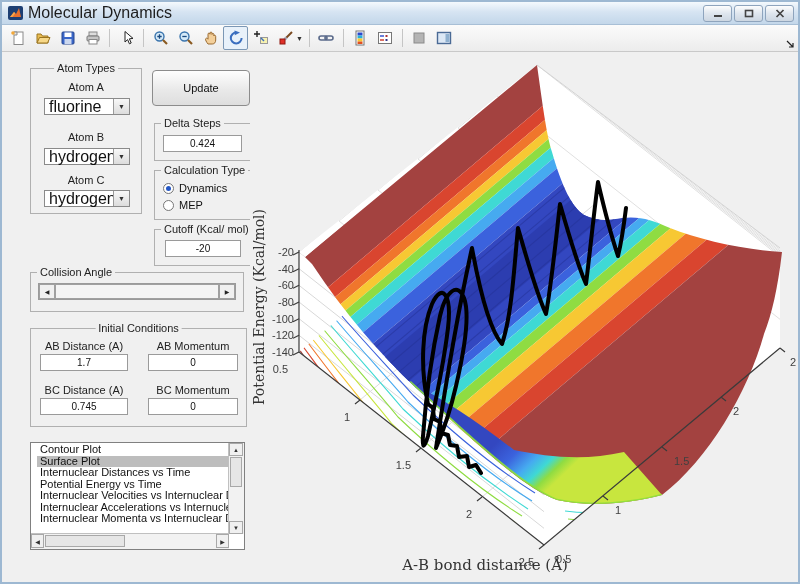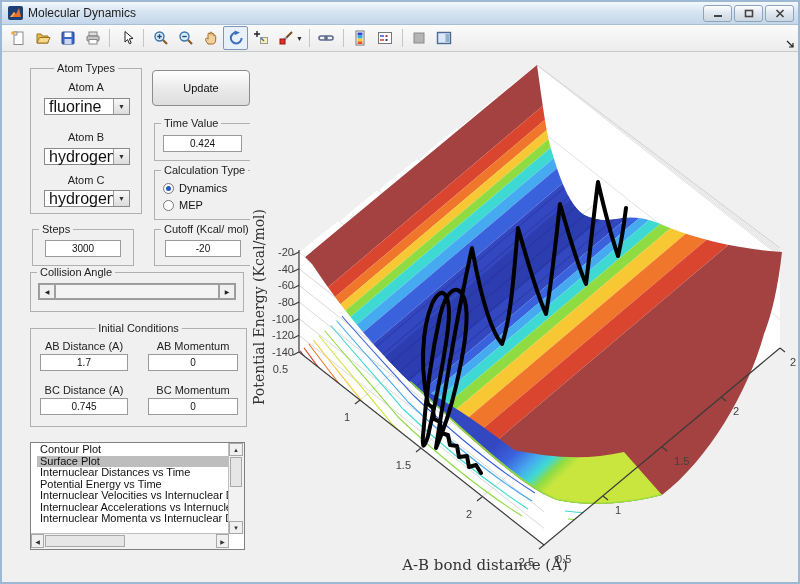--- a/index.html
+++ b/index.html
@@ -1,19 +1,19 @@
 <!DOCTYPE html>
 <html><head>
 <meta charset="utf-8">
 <style>
   html,body{margin:0;padding:0;background:#888;font-family:"Liberation Sans",sans-serif;}
   .window{position:relative;width:800px;height:584px;box-sizing:border-box;border:2px solid #9db8d2;background:#f0f0f0;overflow:hidden;}
   .titlebar{height:22px;background:linear-gradient(#f4f9fd,#d6e4f2 45%,#c3d7ea);border-bottom:1px solid #a8bfd6;display:flex;align-items:center;padding:0 4px;}
   .appicon{width:15px;height:14px;margin:0 5px 0 2px;display:inline-block;}
-  .title{font-size:12px;color:#1d1d1d;flex:1;}
+  .title{font-size:16px;color:#1d1d1d;flex:1;}
   .winbtn{width:29px;height:17px;margin-left:2px;border:1px solid #8ea4bd;border-radius:3px;background:linear-gradient(#fdfdfd,#dfe6ee 50%,#cdd7e2);display:flex;align-items:center;justify-content:center;font-size:11px;color:#333;box-sizing:border-box;}
   .toolbar{height:26px;background:linear-gradient(#fbfbfb,#ececec);border-bottom:1px solid #c9c9c9;display:flex;align-items:center;padding:0 3px;position:relative;}
   .tb{width:23px;height:22px;display:flex;align-items:center;justify-content:center;border:1px solid transparent;border-radius:2px;}
   .tb.pressed{border:1px solid #7b97b5;background:#e8f1fa;}
   .tbsep{width:1px;height:18px;background:#c5c5c5;margin:0 4px;}
   .tbcaret{font-size:7px;color:#333;margin-left:-2px;margin-right:2px;}
   .overflow-arrow{position:absolute;right:4px;top:9px;}
   .client{position:relative;height:532px;background:#f0f0f0;padding-left:15px;}
   
   .panel{position:absolute;border:1px solid #b0b0b0;background:#f0f0f0;}
@@ -210,40 +210,36 @@
       <span class="lbl" style="left:0;right:0;top:105px;">Atom C</span>
       <div class="dd" style="left:13px;top:121px;width:86px;">
         <span class="ddtext">hydrogen</span>
         <span class="ddbtn">▼</span>
       </div>
     </div>
 
     <div class="button" style="left:150px;top:18px;width:98px;height:36px;">Update</div>
 
     <div class="panel" style="left:152px;top:71px;width:96px;height:36px;">
-      <span class="ptitle">Time Value</span>
+      <span class="ptitle">Delta Steps</span>
       <input class="edit" style="left: 8px; top: 11px; width: 79px; height: 17px;" readonly="" value="0.424">
     </div>
 
     <div class="panel" style="left:152px;top:118px;width:95px;height:48px;">
       <span class="ptitle">Calculation Type</span>
       <div class="radiorow" style="left:8px;top:11px;">
         <span class="radio sel"></span>
         <span>Dynamics</span>
       </div>
       <div class="radiorow" style="left:8px;top:28px;">
         <span class="radio"></span>
         <span>MEP</span>
       </div>
     </div>
 
-    <div class="panel" style="left:30px;top:177px;width:100px;height:35px;">
-      <span class="ptitle">Steps</span>
-      <input class="edit" style="left: 12px; top: 10px; width: 76px; height: 17px;" readonly="" value="3000">
-    </div>
 
     <div class="panel" style="left:152px;top:177px;width:96px;height:35px;">
       <span class="ptitle">Cutoff (Kcal/ mol)</span>
       <input class="edit" style="left: 10px; top: 10px; width: 76px; height: 17px;" readonly="" value="-20">
     </div>
 
     <div class="panel" style="left:28px;top:220px;width:212px;height:38px;">
       <span class="ptitle">Collision Angle</span>
       <div class="slider" style="left:7px;top:10px;width:198px;">
         <span class="sbtn" style="left:0;">◀</span>

